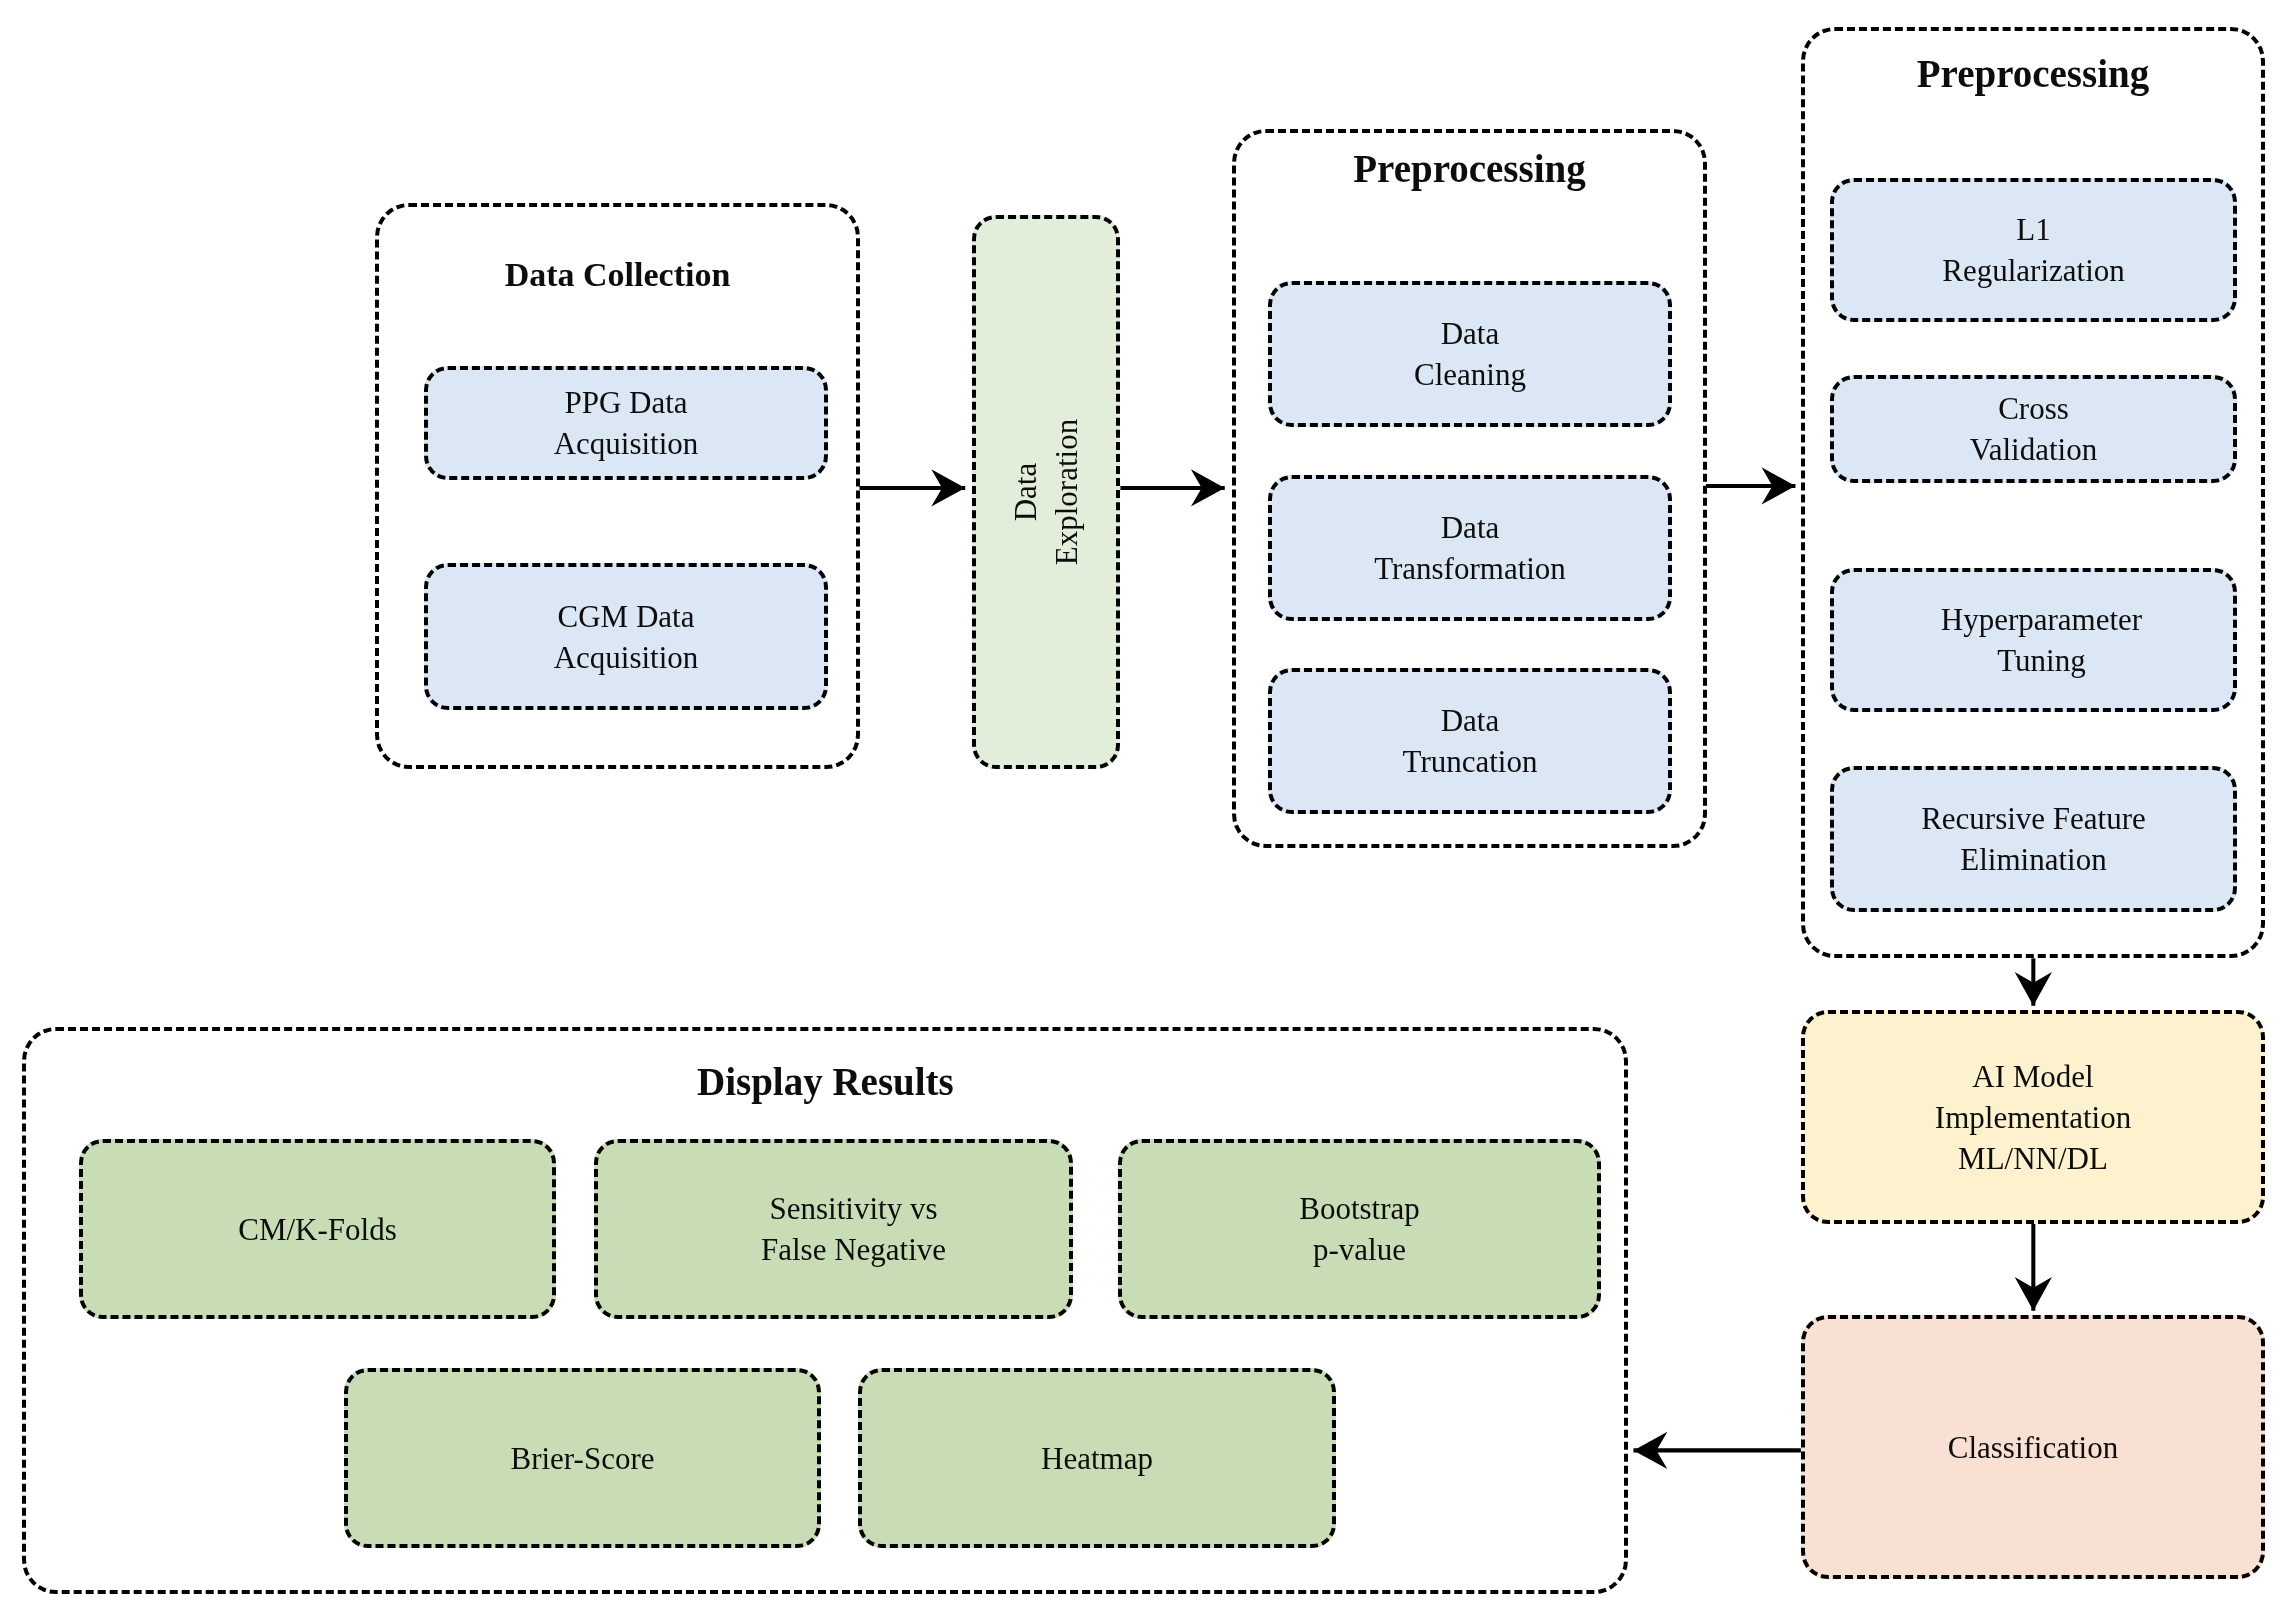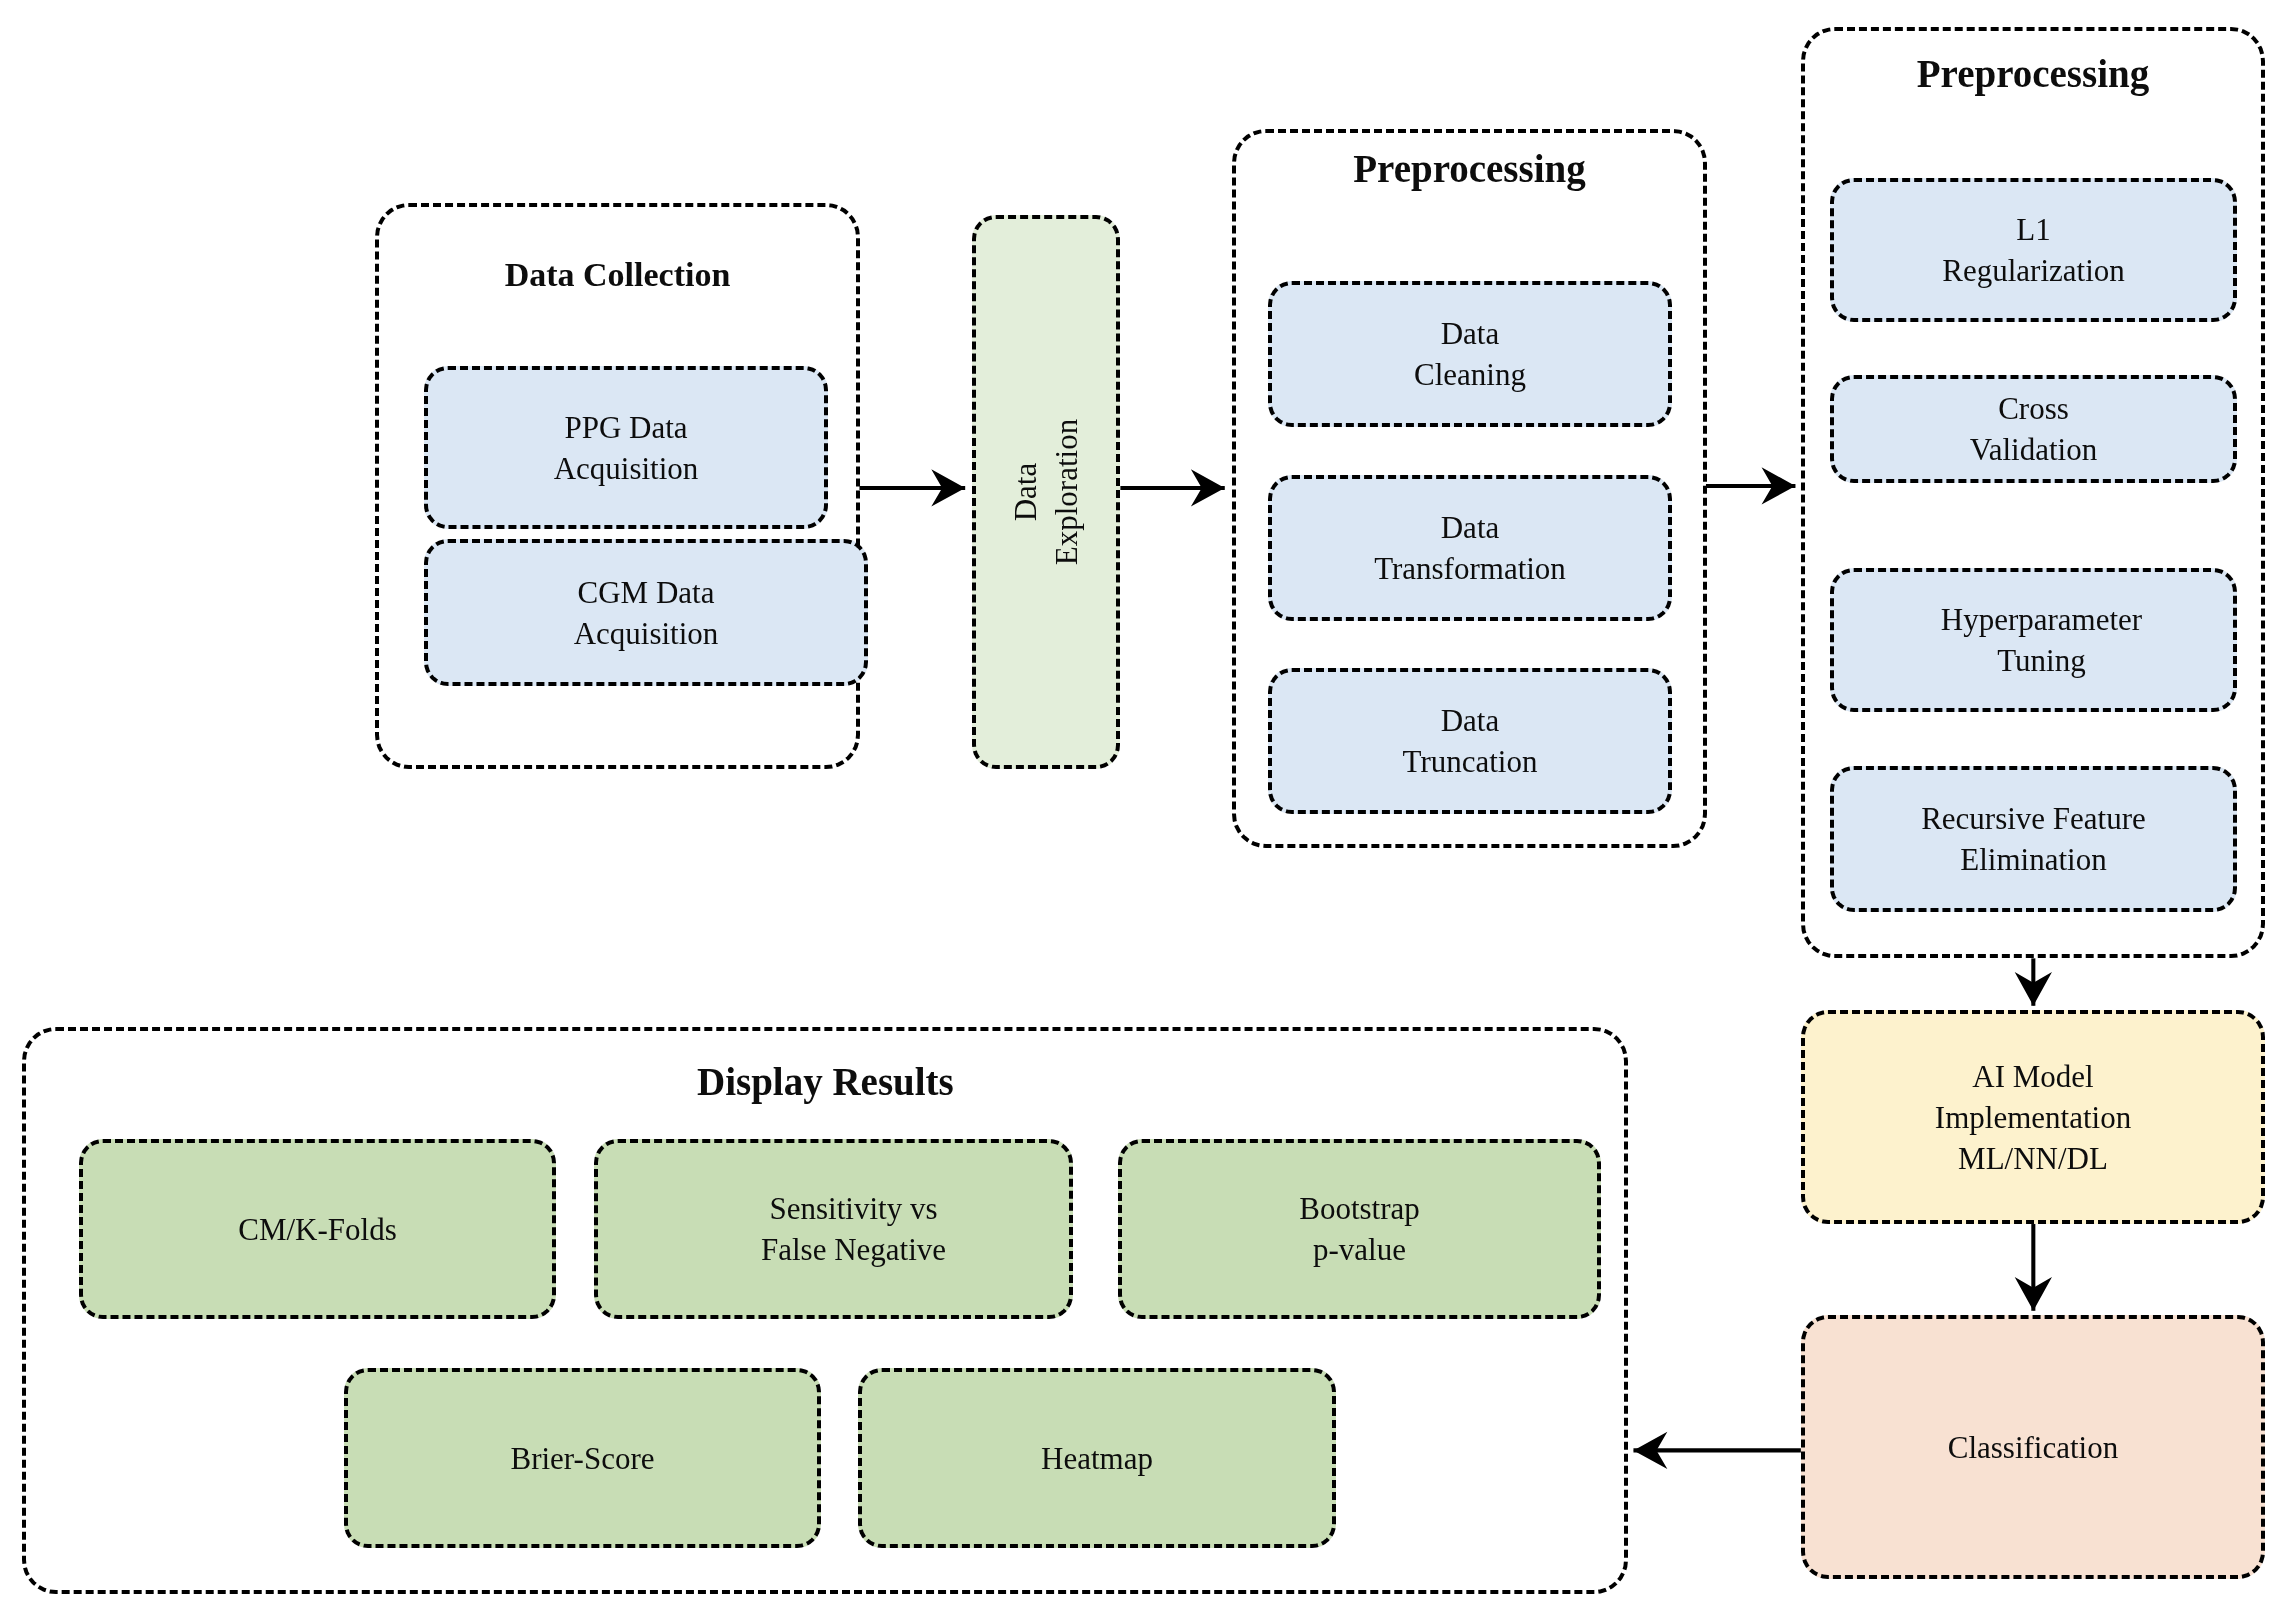--- a/index.html
+++ b/index.html
@@ -49,22 +49,22 @@
   }
   .blue{background:var(--box-blue);}
   .greenlight{background:var(--box-green-light);}
   .green{background:var(--box-green);}
   .yellow{background:var(--box-yellow);}
   .salmon{background:var(--box-salmon);}
 
   
   #dc-outer{left:375px;top:203px;width:485px;height:566px;}
   #dc-title{top:256px;left:375px;right:auto;width:485px;font-size:34px;}
-  #ppg-box{left:424px;top:366px;width:404px;height:163px;}
-  #cgm-box{left:424px;top:539px;width:444px;height:147px;}
+  #ppg-box{left:424px;top:366px;width:404px;height:114px;}
+  #cgm-box{left:424px;top:563px;width:404px;height:147px;}
 
   
   #de-box{left:972px;top:215px;width:148px;height:554px;}
   #de-box .vlabel{
     transform:rotate(-90deg);
     text-align:center;
     white-space:pre-line;
     font-size:31px;line-height:41px;
   }
 

